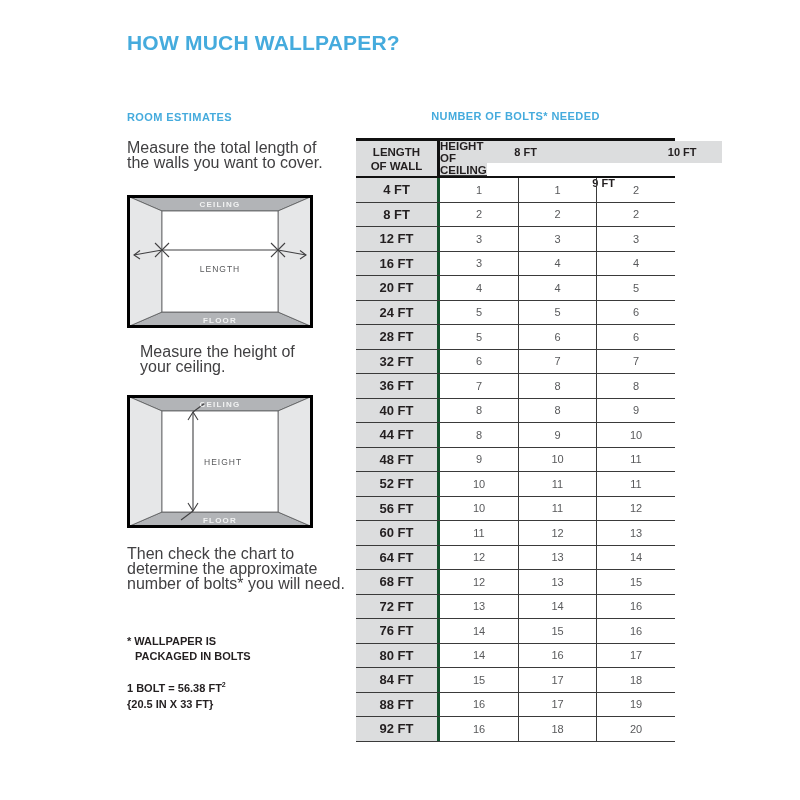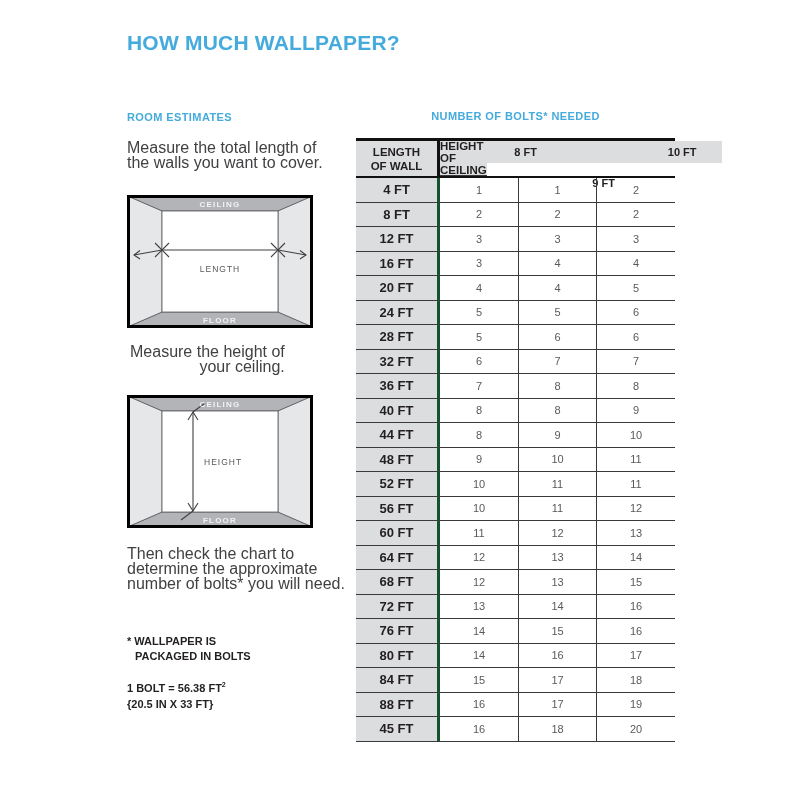--- a/index.html
+++ b/index.html
@@ -9,21 +9,21 @@
   .abs{position:absolute;}
 
   .main-title{left:127px;top:31px;font-size:21px;font-weight:bold;color:#45ABDD;letter-spacing:0.2px;}
 
   .section-heading{font-size:11px;font-weight:bold;color:#45ABDD;letter-spacing:0.4px;}
   .left-heading{left:127px;top:111px;text-align:center;}
   .table-heading{left:356px;top:110px;width:319px;text-align:center;}
 
   .body-text{font-size:16px;line-height:15px;color:#414042;white-space:pre-line;}
   .step1{left:127px;top:140px;}
-  .step2{left:130px;top:344px;text-align:right;}
+  .step2{left:140px;top:344px;}
   .step3{left:127px;top:546px;}
 
   .footnote{left:127px;top:634px;font-size:11px;font-weight:bold;color:#231F20;line-height:15px;}
   .footnote .indent{padding-left:8px;}
   .bolt-note{left:127px;top:677px;font-size:11px;font-weight:bold;color:#231F20;line-height:16px;}
   .bolt-note sup{font-size:7px;}
 
   .diagram{left:127px;width:186px;height:133px;}
   .diagram1{top:195px;}
   .diagram2{top:395px;}
@@ -272,21 +272,21 @@
           <div class="cell num-cell c2">17</div>
           <div class="cell num-cell c3">18</div>
         </div>
         <div class="trow">
           <div class="cell label-cell">88 FT</div>
           <div class="cell num-cell c1">16</div>
           <div class="cell num-cell c2">17</div>
           <div class="cell num-cell c3">19</div>
         </div>
         <div class="trow">
-          <div class="cell label-cell">45 FT</div>
+          <div class="cell label-cell">92 FT</div>
           <div class="cell num-cell c1">16</div>
           <div class="cell num-cell c2">18</div>
           <div class="cell num-cell c3">20</div>
         </div>
       </div>
   </div>
 
 </div>
 
 </body></html>

